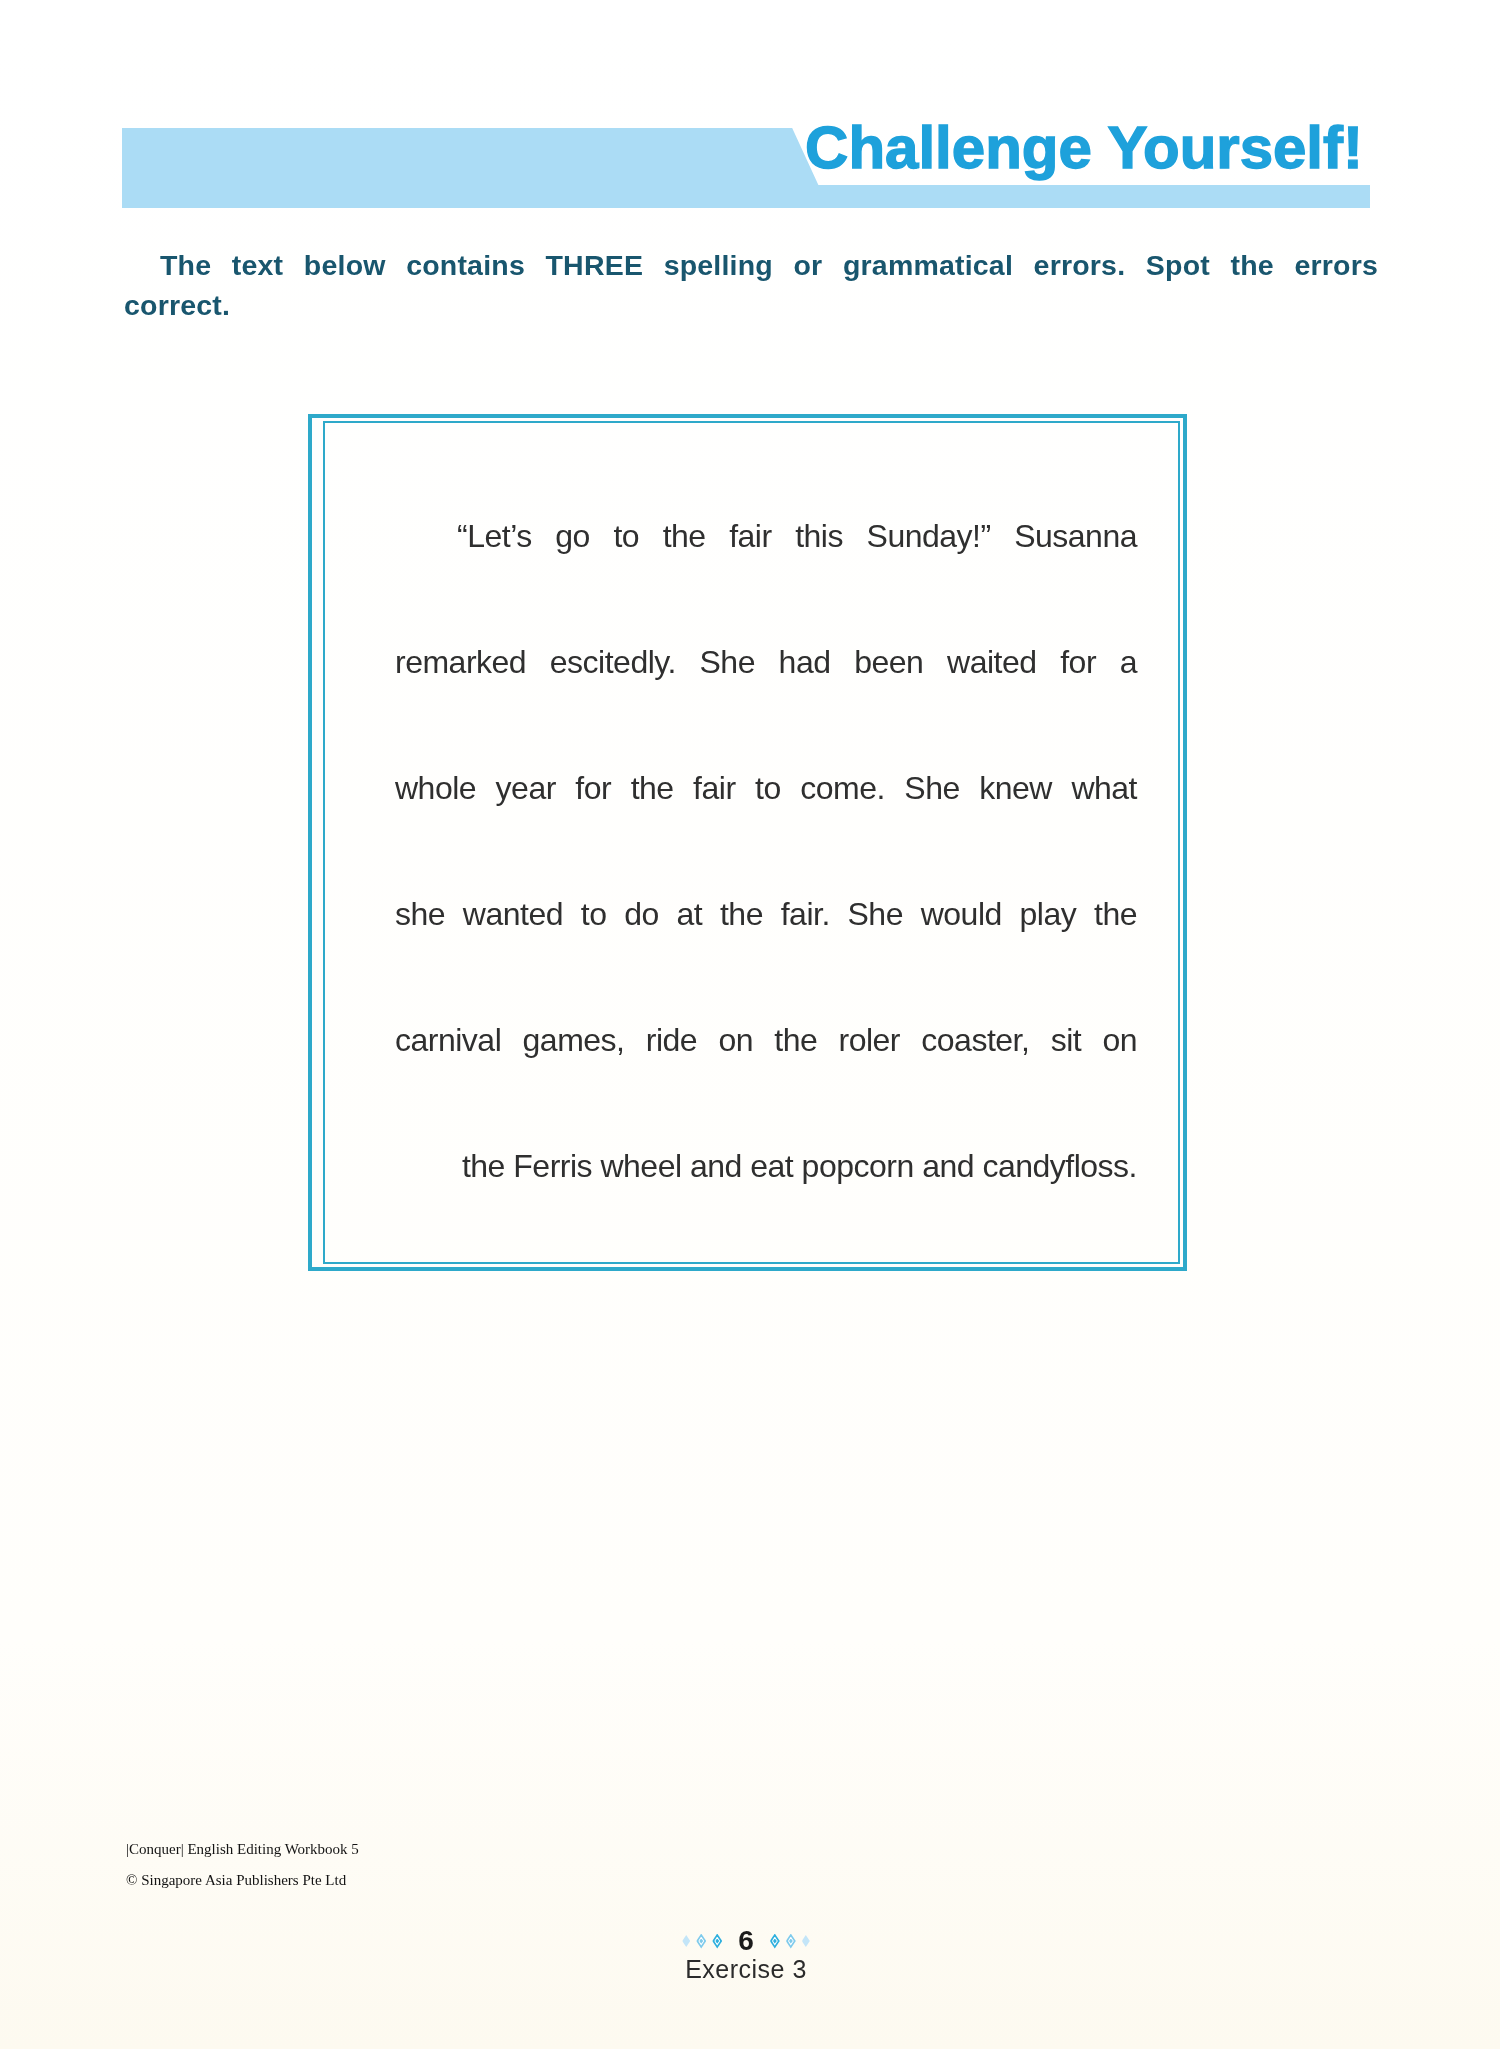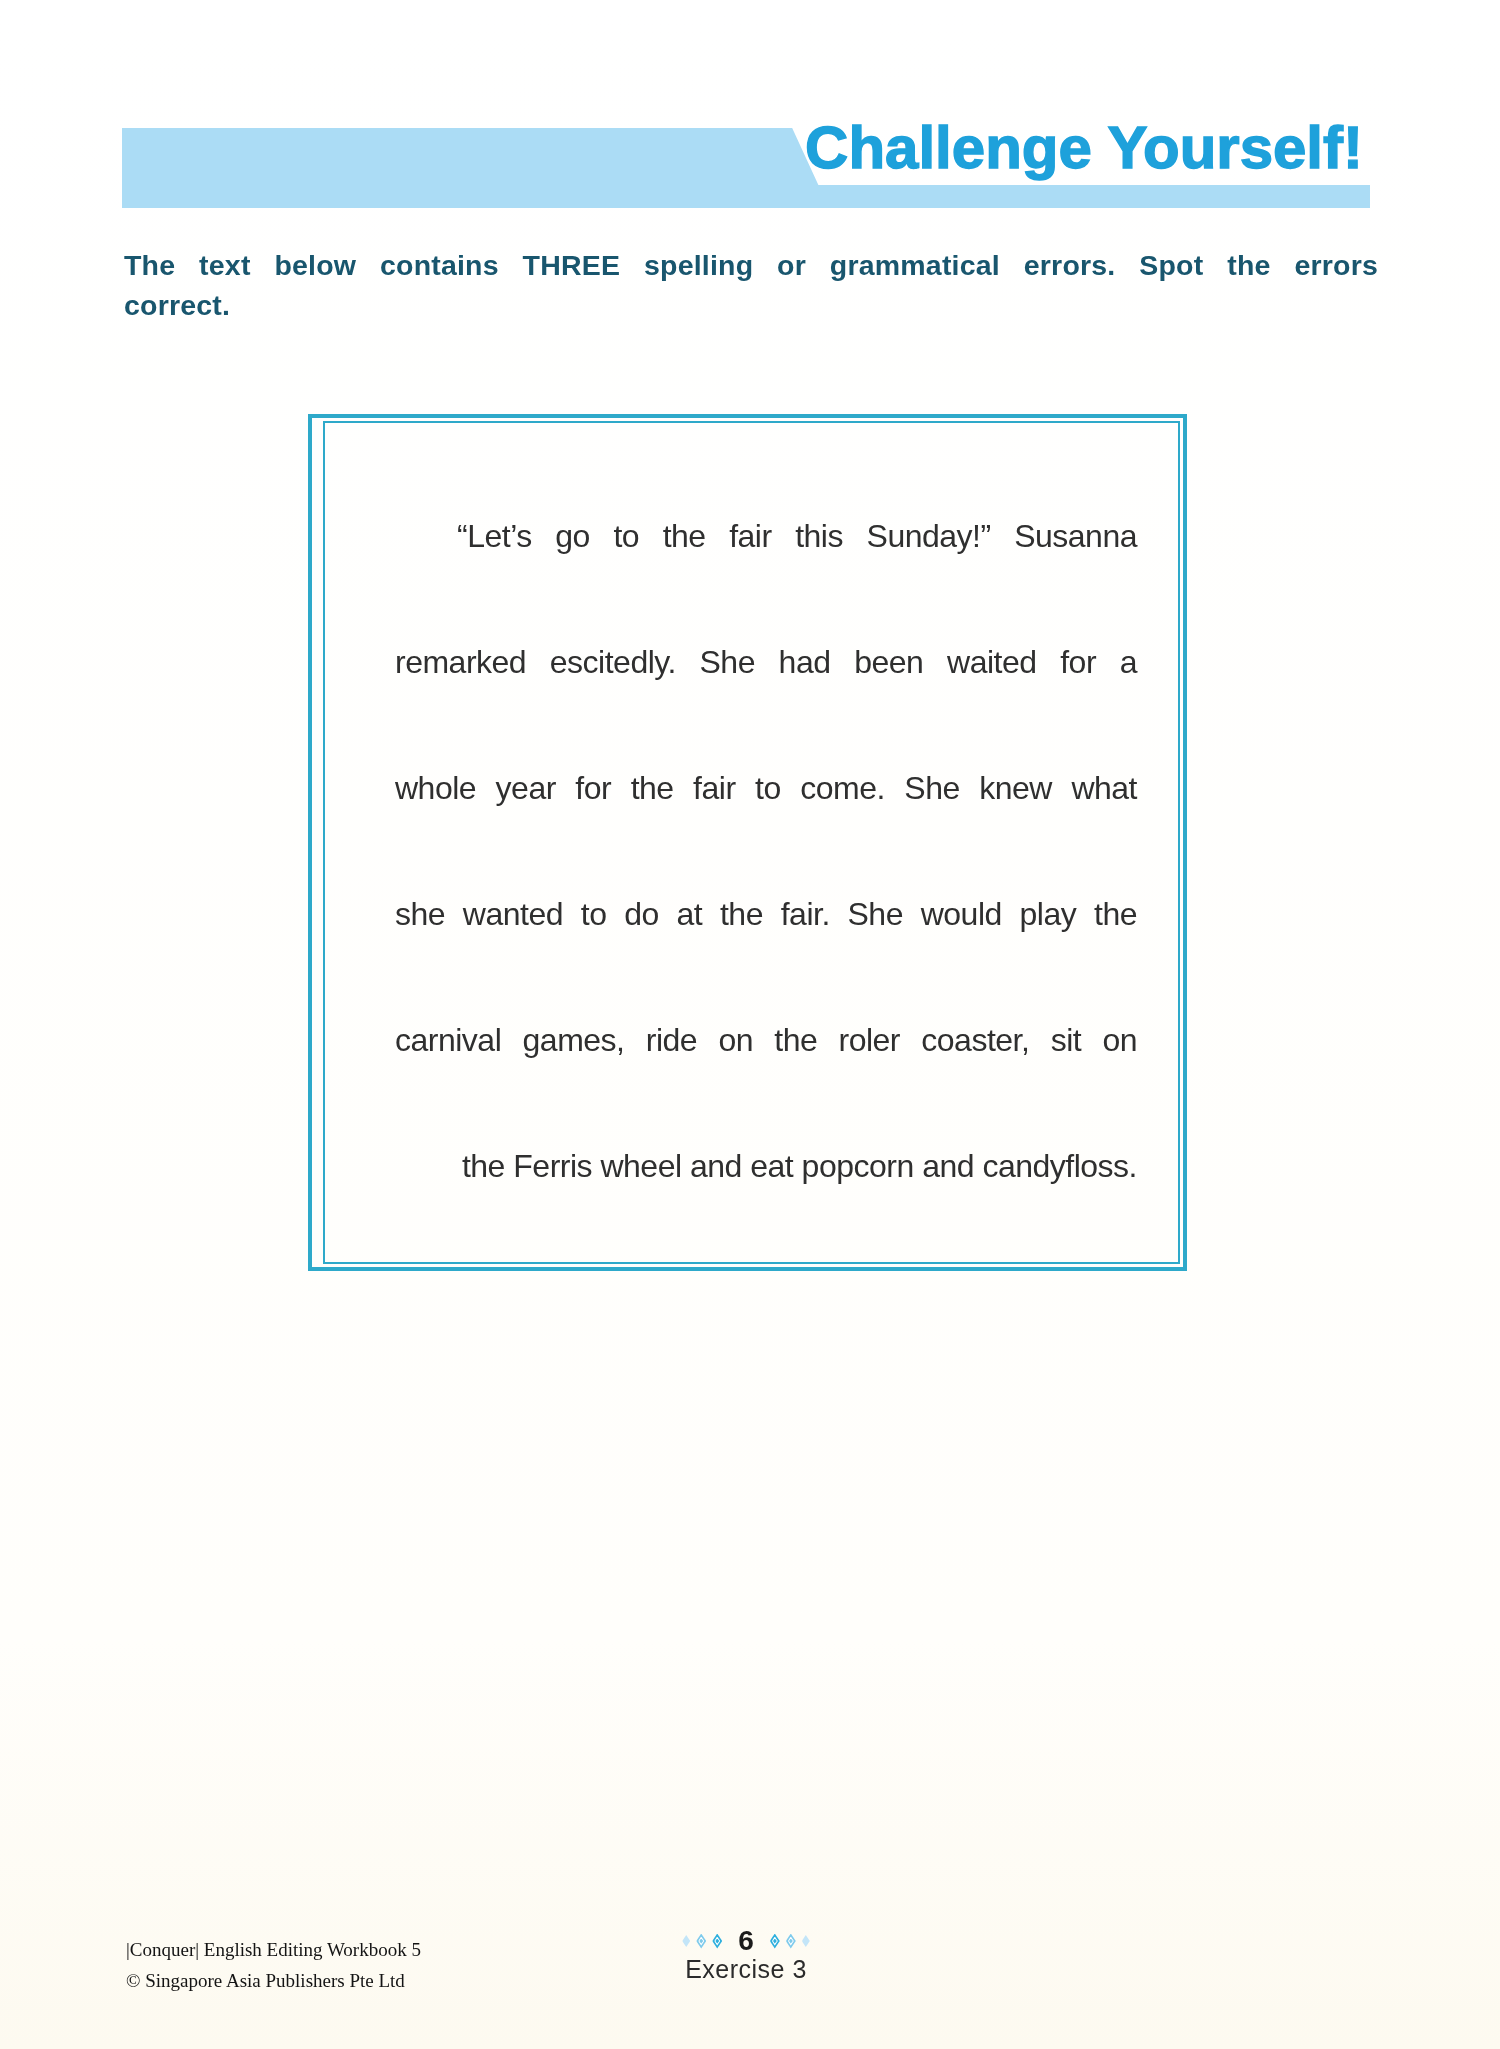--- a/index.html
+++ b/index.html
@@ -41,21 +41,21 @@
     position:absolute;
     left:124px; top:245px;
     width:1254px;
     font-size:28.5px;
     line-height:40px;
     font-weight:700;
     color:#19566E;
     letter-spacing:0.2px;
   }
   .instr-line{white-space:normal;}
-  .instr-line.just{text-align:justify;text-align-last:justify;}
+  .instr-line.just{text-align:justify;text-align-last:justify;margin-left:36px;}
 
   
   .passage-box{
     position:absolute;
     left:308px; top:414px;
     width:879px; height:857px;
     border:4px solid #2EA9CA;
     box-sizing:border-box;
     background:transparent;
   }
@@ -80,23 +80,23 @@
     line-height:126px;
     white-space:normal;
     text-align:right;
   }
   .passage-line.just{text-align:justify;text-align-last:justify;}
   .passage-line.indent{text-indent:62px;}
 
   
   .footer-left{
     position:absolute;
-    left:126px; top:1934px;
+    left:126px; top:1834px;
     font-family:"Liberation Serif", serif;
-    font-size:19px;
+    font-size:15px;
     line-height:31px;
     color:#141414;
   }
   .page-number-row{
     position:absolute;
     left:746px; top:1926px;
     transform:translateX(-50%);
     display:flex;
     align-items:center;
     gap:6px;

